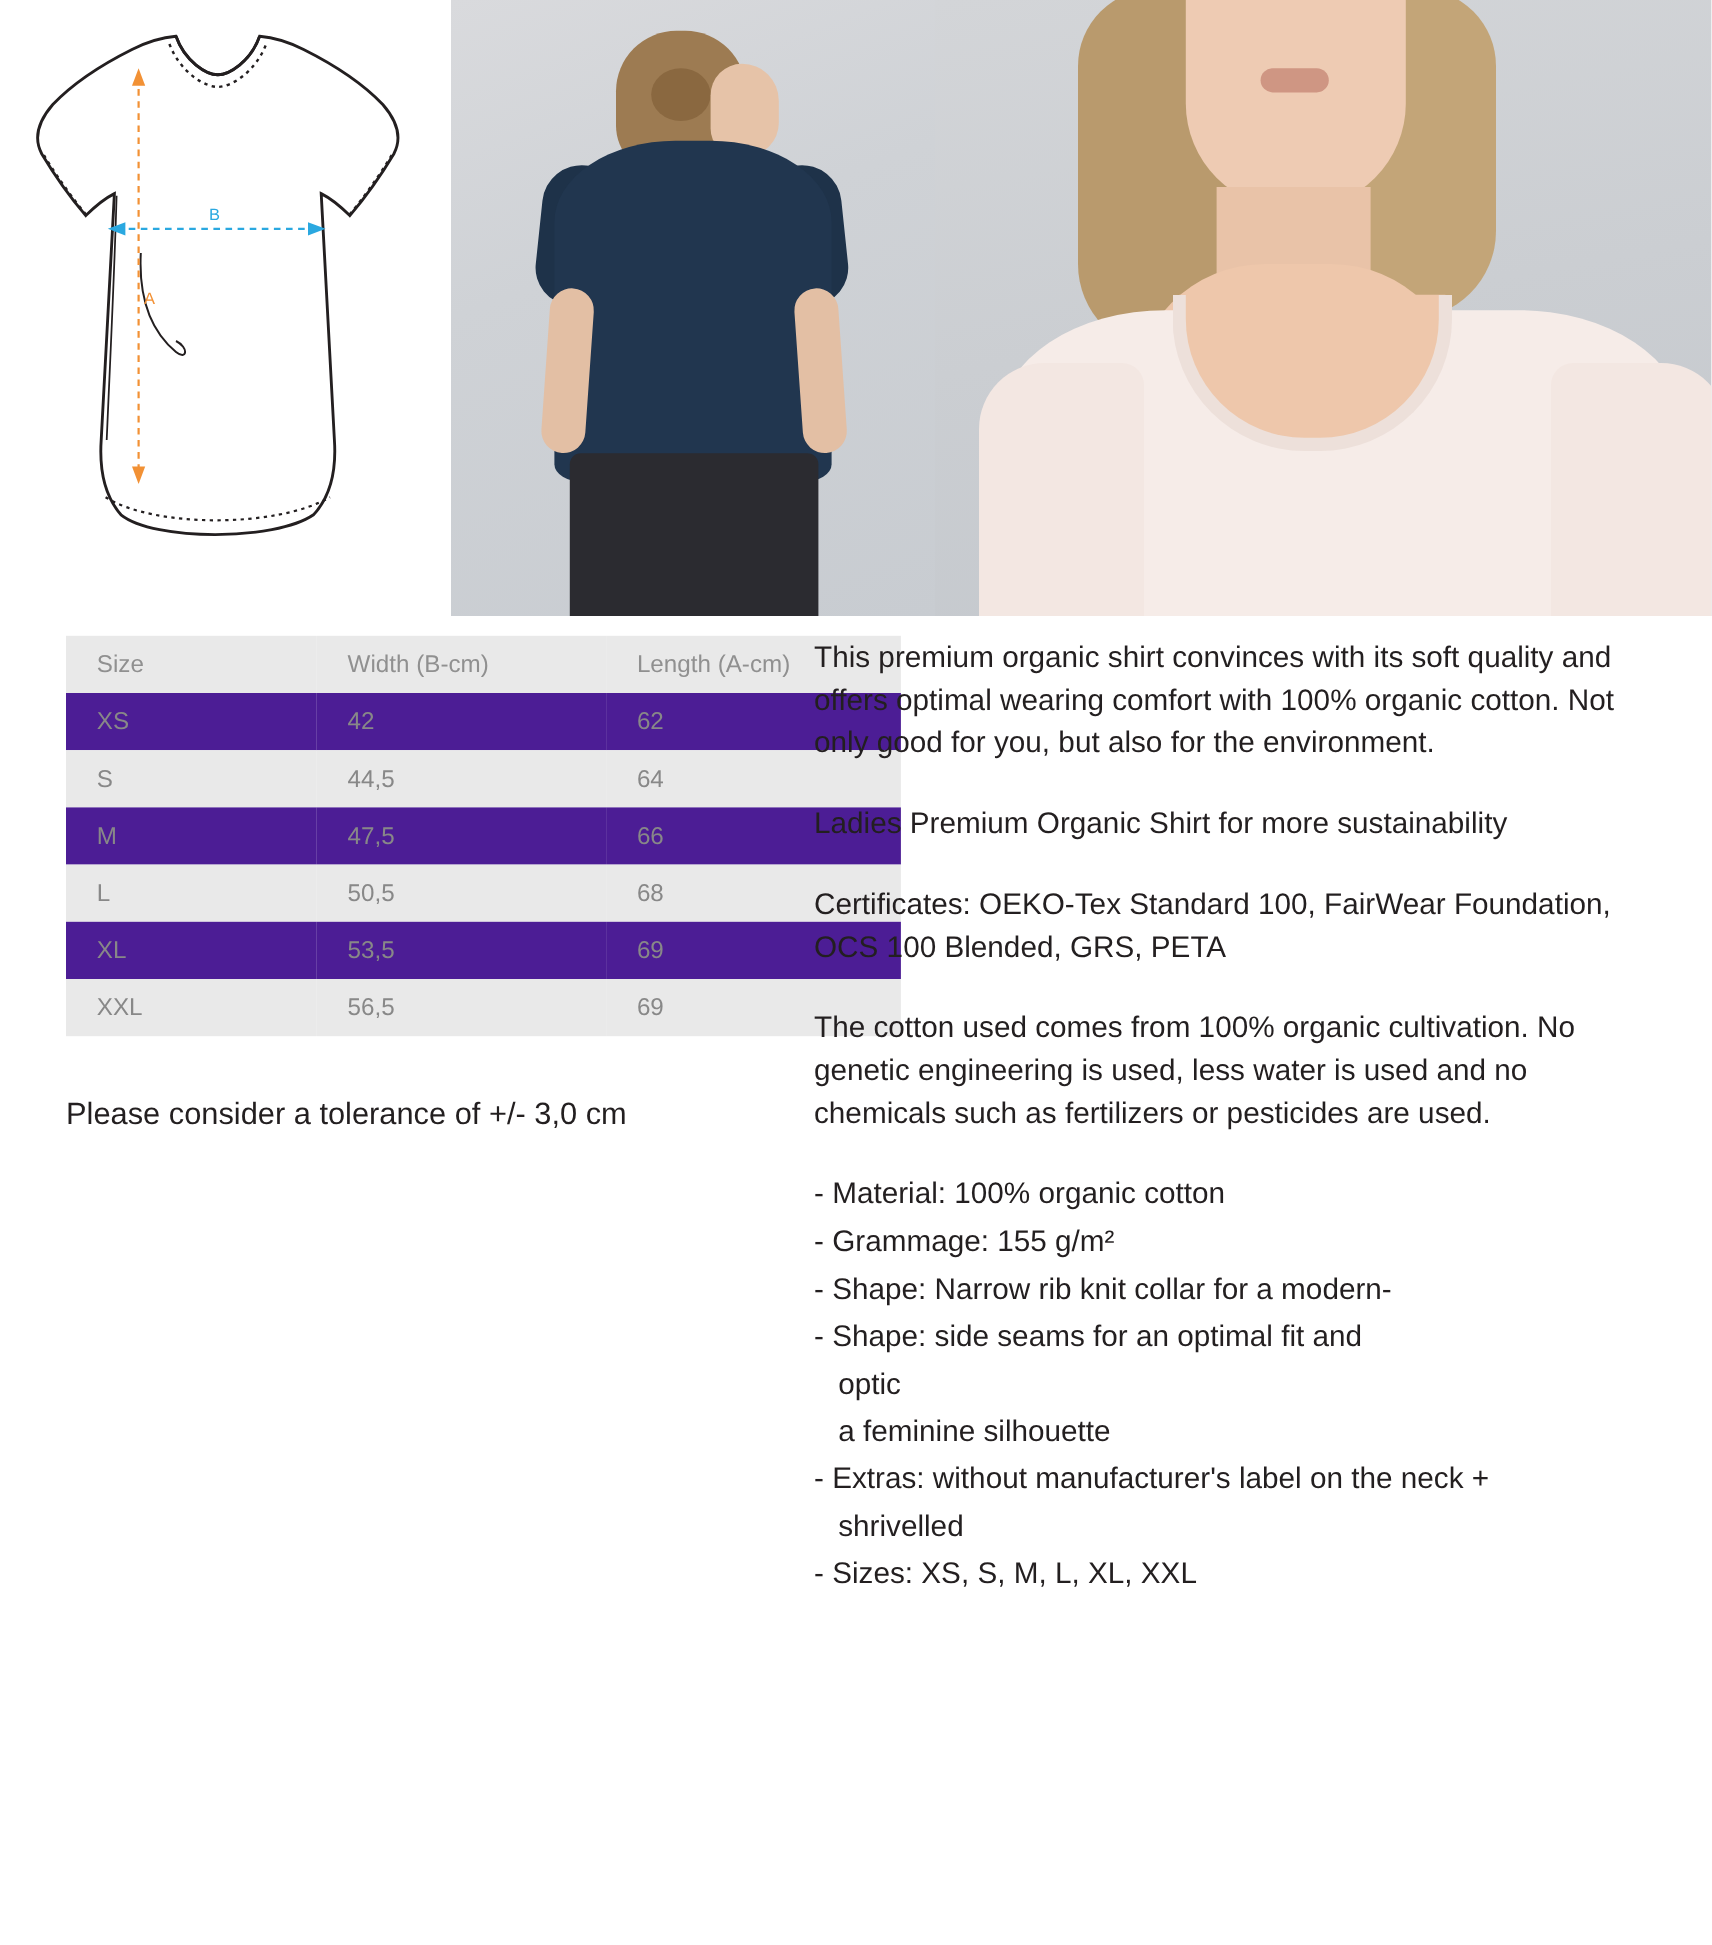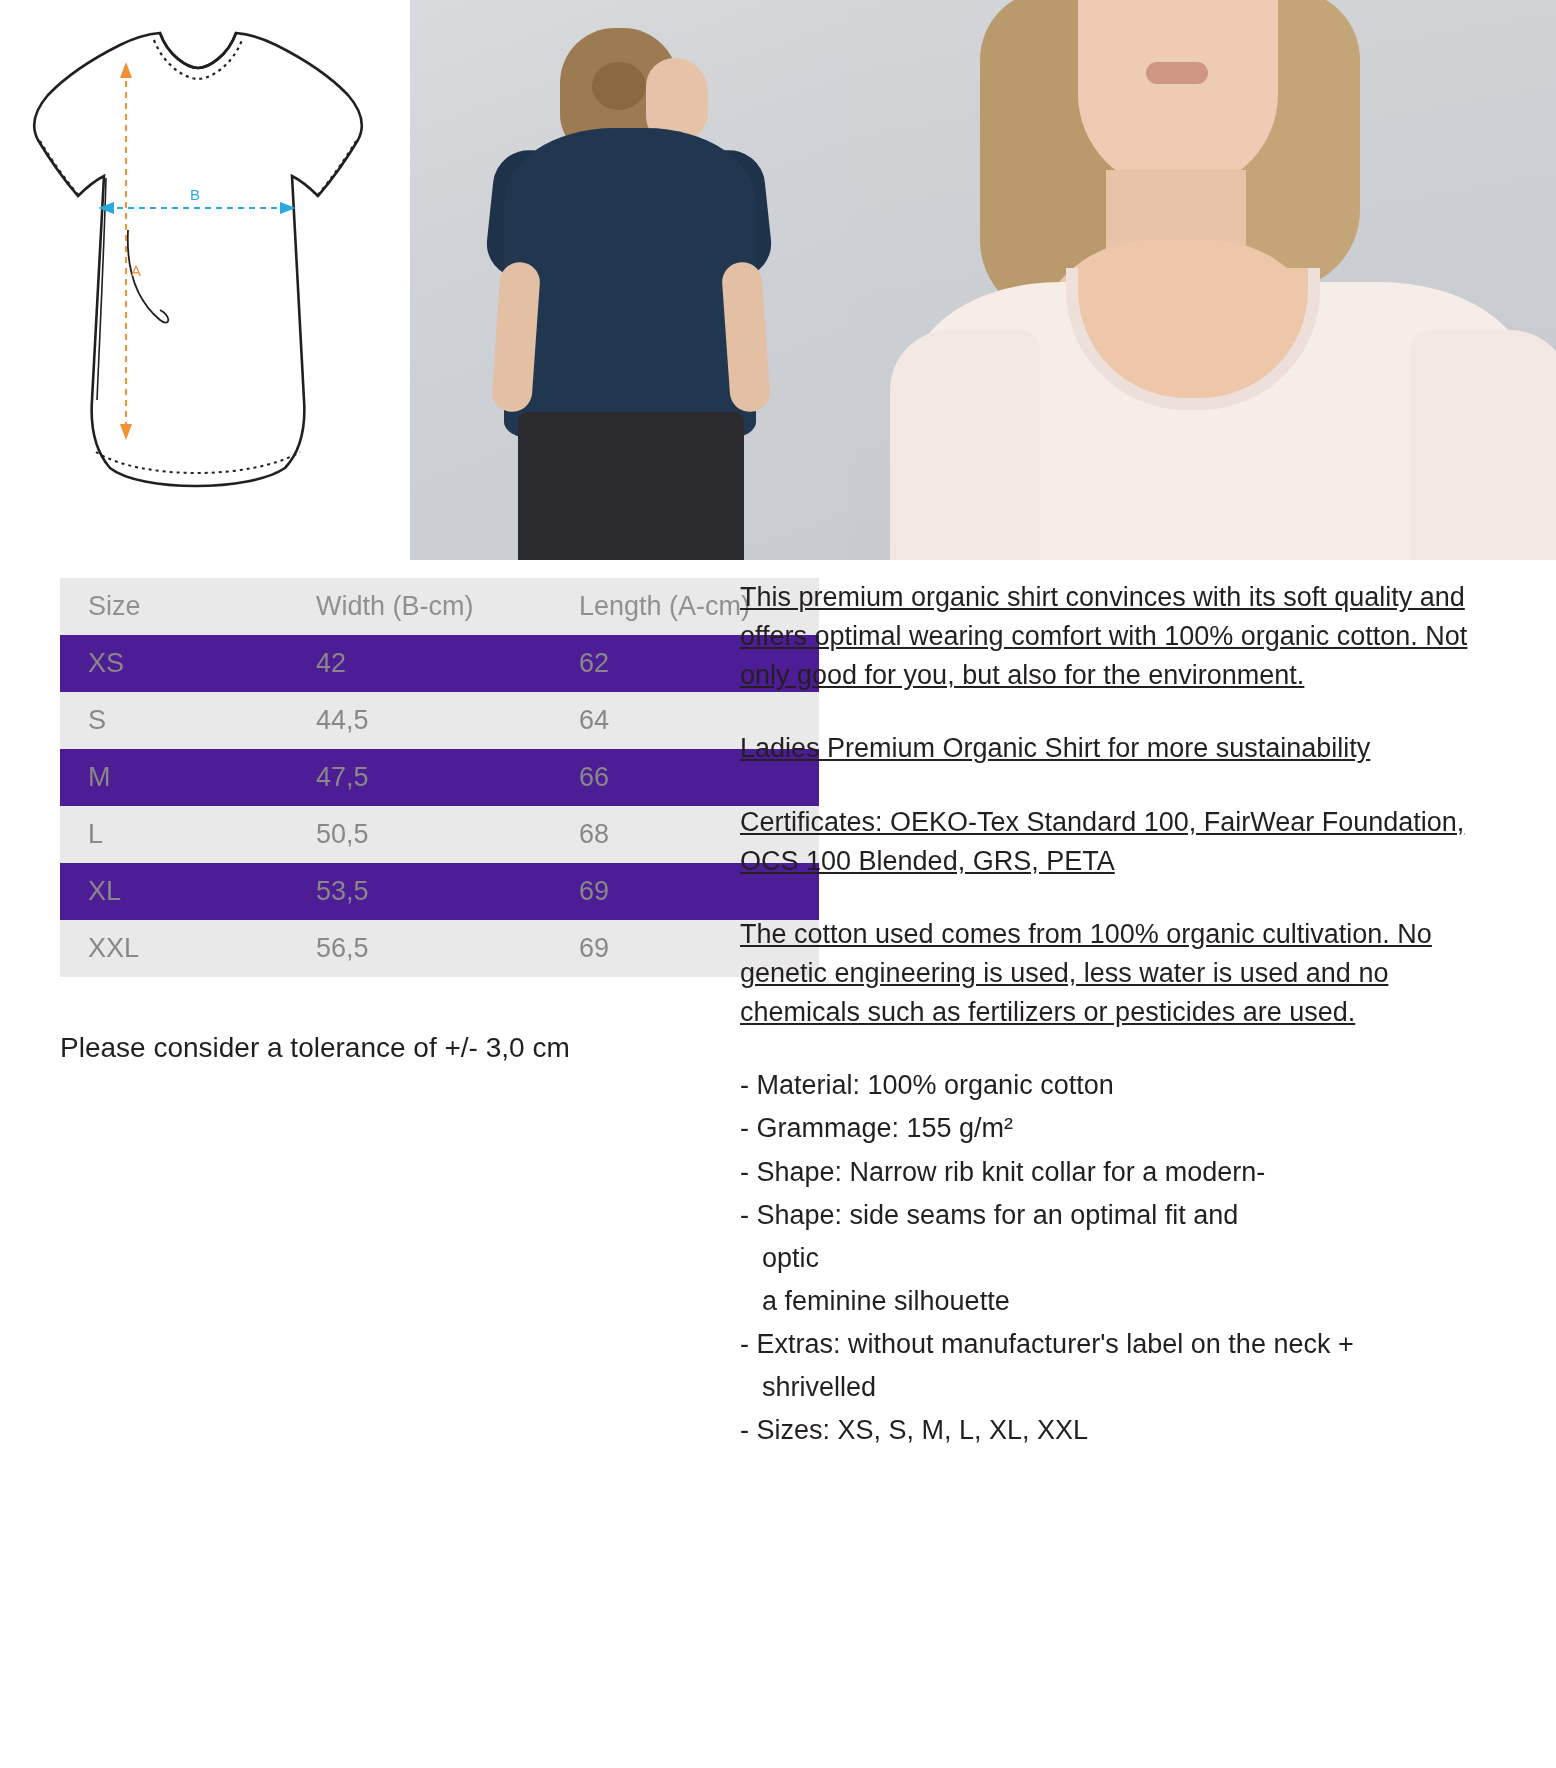--- a/index.html
+++ b/index.html
@@ -210,21 +210,21 @@
   .right-col {
     flex: 1 1 auto;
     padding-right: 50px;
     box-sizing: border-box;
   }
 
   table.size-table {
     border-collapse: collapse;
     width: 675px;
     table-layout: fixed;
-    font-size: 27px;
+    font-size: 22px;
     color: #888888;
   }
   table.size-table th,
   table.size-table td {
     text-align: left;
     padding: 13px 0 13px 28px;
     font-weight: normal;
   }
   table.size-table th { color: #909090; }
   table.size-table tr.odd   { background: #e9e9e9; }
@@ -238,21 +238,21 @@
     margin-top: 55px;
     font-size: 28px;
     color: #231f20;
   }
 
   .desc {
     font-size: 27px;
     line-height: 1.45;
     color: #231f20;
   }
-  .desc p { margin: 0 0 34px 0; text-decoration: underline; }
+  .desc p { margin: 0 0 34px 0; }
   .spec-list { margin: 0; }
   .spec-list .item { margin-bottom: 4px; }
   .spec-list .sub { padding-left: 22px; }
 </style>
 </head>
 <body>
 
 <div class="top-strip">
 
   <div class="tech-drawing">

